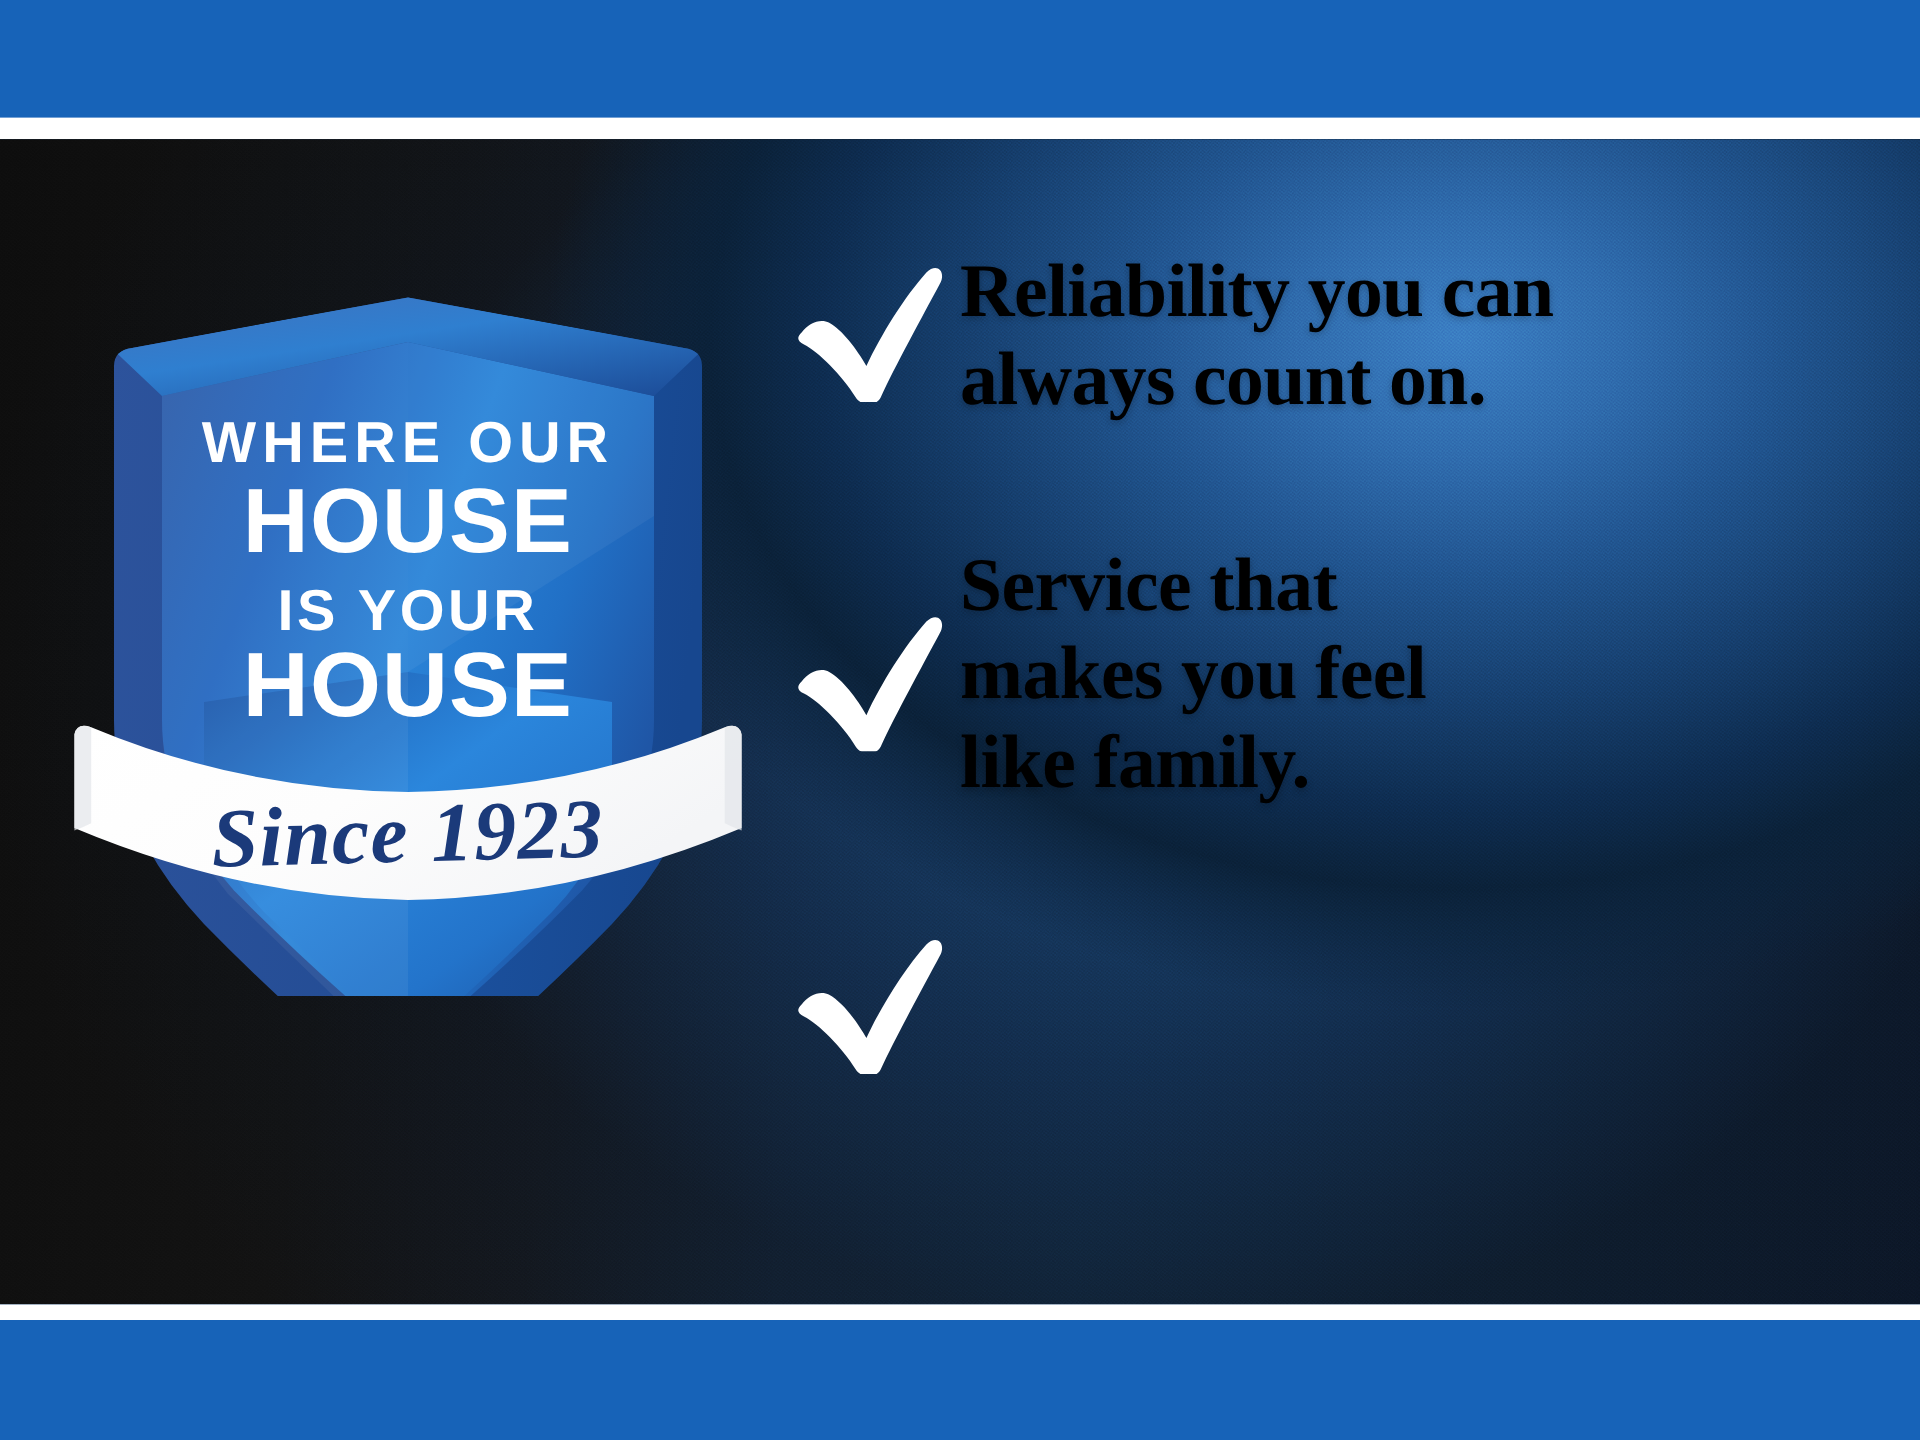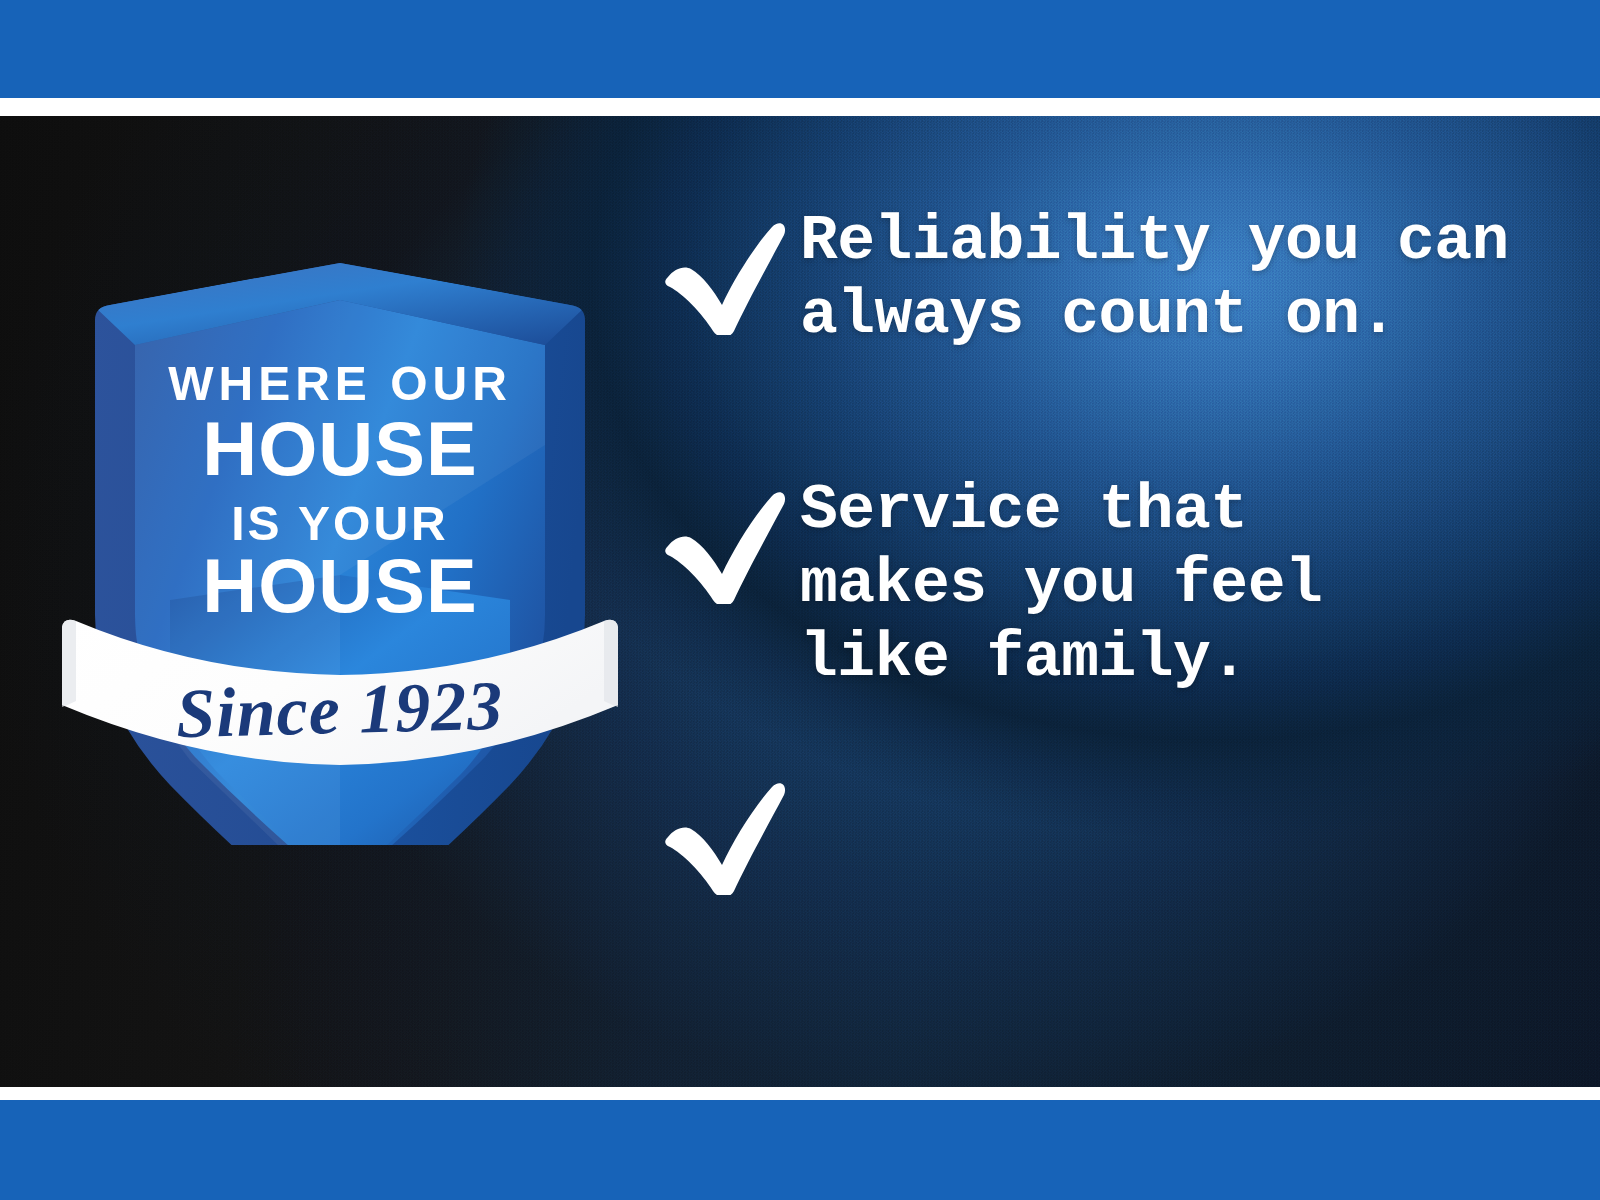--- a/index.html
+++ b/index.html
@@ -70,41 +70,41 @@
     opacity:.28;
     mix-blend-mode:overlay;
     background-image:
       repeating-linear-gradient(27deg, rgba(255,255,255,.10) 0 1px, rgba(0,0,0,.10) 1px 2px),
       repeating-linear-gradient(-63deg, rgba(255,255,255,.08) 0 1px, rgba(0,0,0,.08) 1px 2px);
     background-size:5px 5px, 4px 4px;
   }
 
   
   .logo-wrap {
-    position:absolute; left:40px; top:145px;
+    position:absolute; left:40px; top:130px;
     width:600px; height:700px;
   }
   .logo-wrap svg { display:block; }
 
   
   .bullets {
     position:absolute; left:660px; top:100px;
     width:880px;
   }
   .bullet { position:absolute; display:flex; align-items:flex-start; }
   .bullet-1 { top:105px; }
-  .bullet-2 { top:374px; }
+  .bullet-2 { top:350px;align-items:center; }
   .bullet-3 { top:665px; }
 
   .check { width:140px; flex:0 0 140px; padding-top:10px; }
   .check svg { display:block; }
 
   .bullet-text {
-    color:#ffffff;
-    font-family:Liberation Mono, monospace;
+    color:#000000;
+    font-family:Liberation Serif, serif;
     font-weight:bold;
     font-size:63px;
     line-height:74px;
     letter-spacing:-0.5px;
     white-space:pre-line;
     text-shadow:0 2px 6px rgba(0,0,0,.25);
   }
 </style>
 </head>
 <body>

